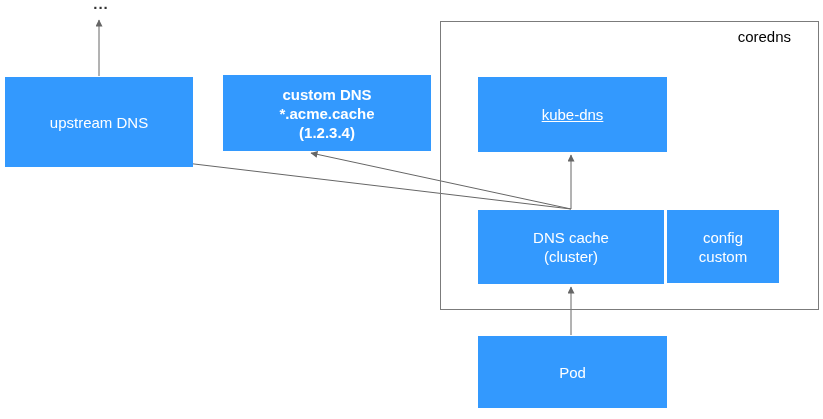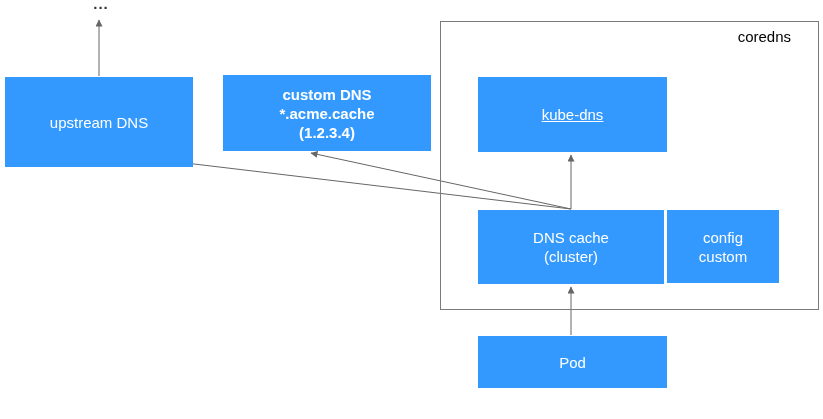--- a/index.html
+++ b/index.html
@@ -47,21 +47,21 @@
     text-align:center;
     font-size:15px;font-weight:bold;letter-spacing:1px;
     color:#333333;
   }
   
   .n-upstream {left:5px;  top:77px;  width:188px;height:90px;}
   .n-custom   {left:223px;top:75px;  width:208px;height:76px;font-weight:bold;}
   .n-kubedns  {left:478px;top:77px;  width:189px;height:75px;text-decoration:underline;}
   .n-dnscache {left:478px;top:210px; width:186px;height:74px;text-align:center;}
   .n-sidecar  {left:667px;top:210px; width:112px;height:73px;}
-  .n-pod      {left:478px;top:336px; width:189px;height:52px;}
+  .n-pod      {left:478px;top:336px; width:189px;height:72px;}
   .g-coredns  {left:440px;top:21px;  width:377px;height:287px;}
 </style>
 </head>
 <body>
 
 <div class="canvas">
 
   <svg class="edges" viewBox="0 0 823 419" xmlns="http://www.w3.org/2000/svg">
     <defs>
       <marker id="arrow" markerWidth="8" markerHeight="8" refX="6.5" refY="3.5" orient="auto" markerUnits="userSpaceOnUse">

